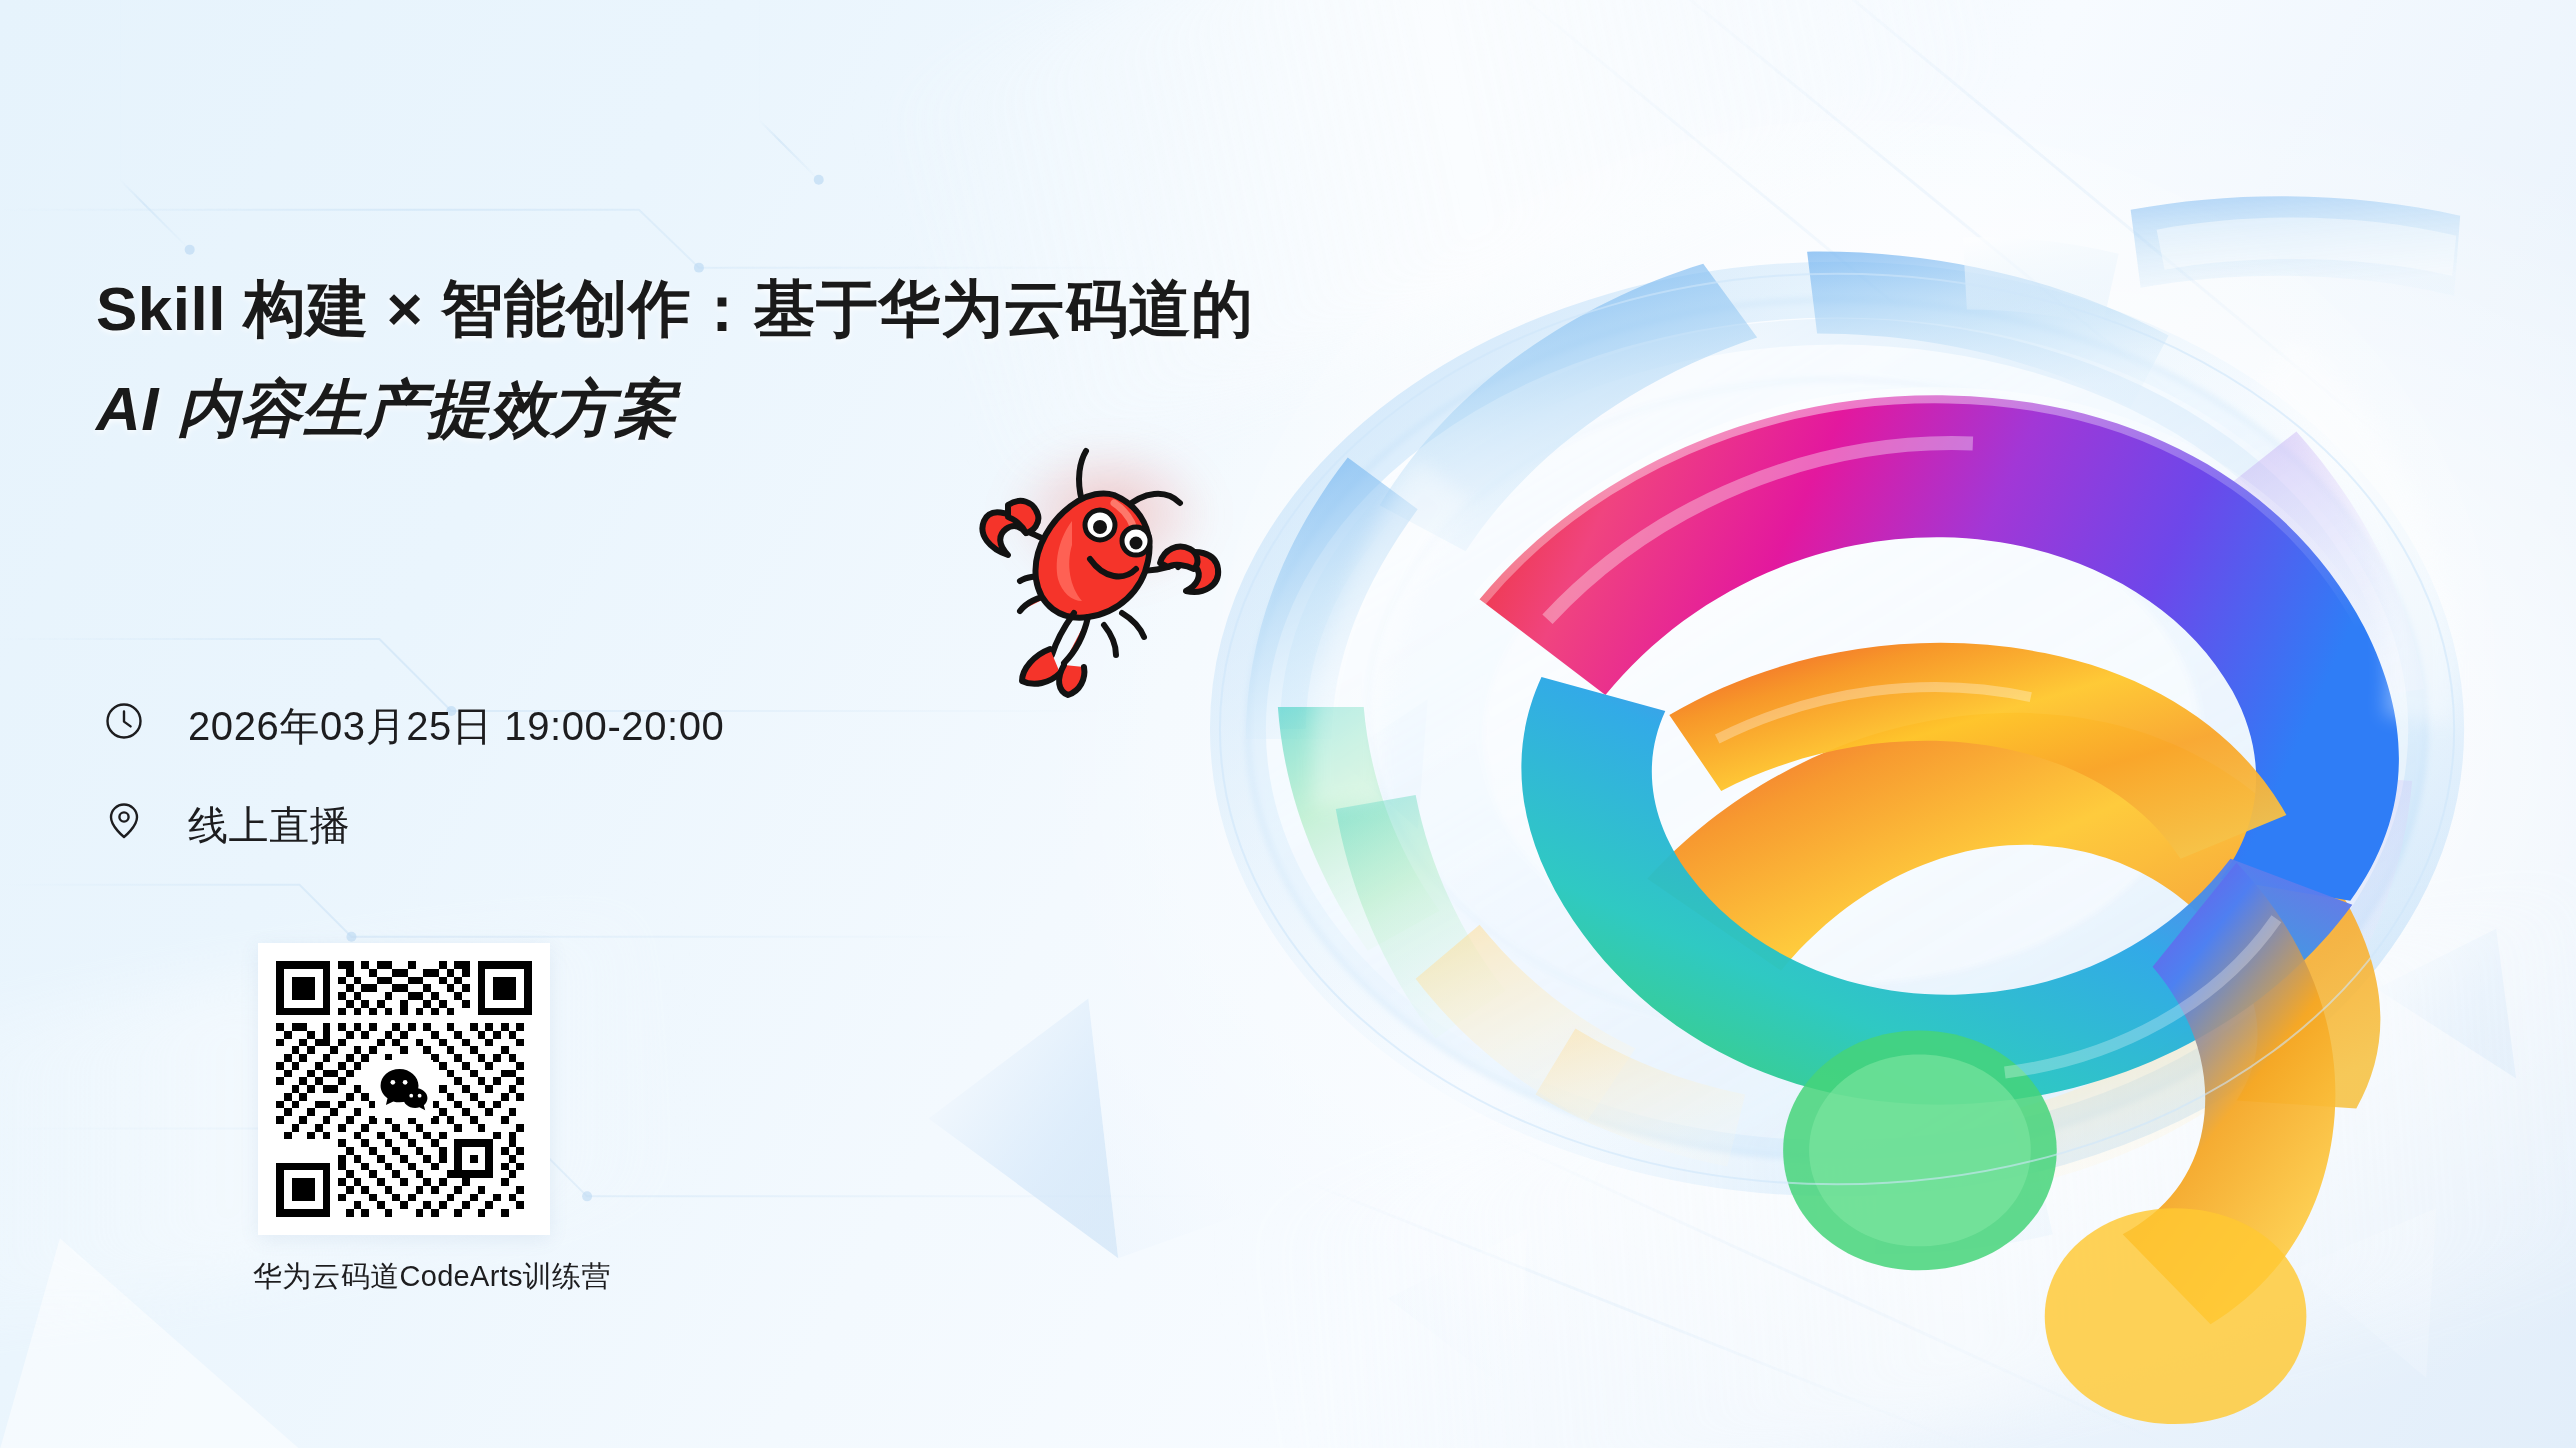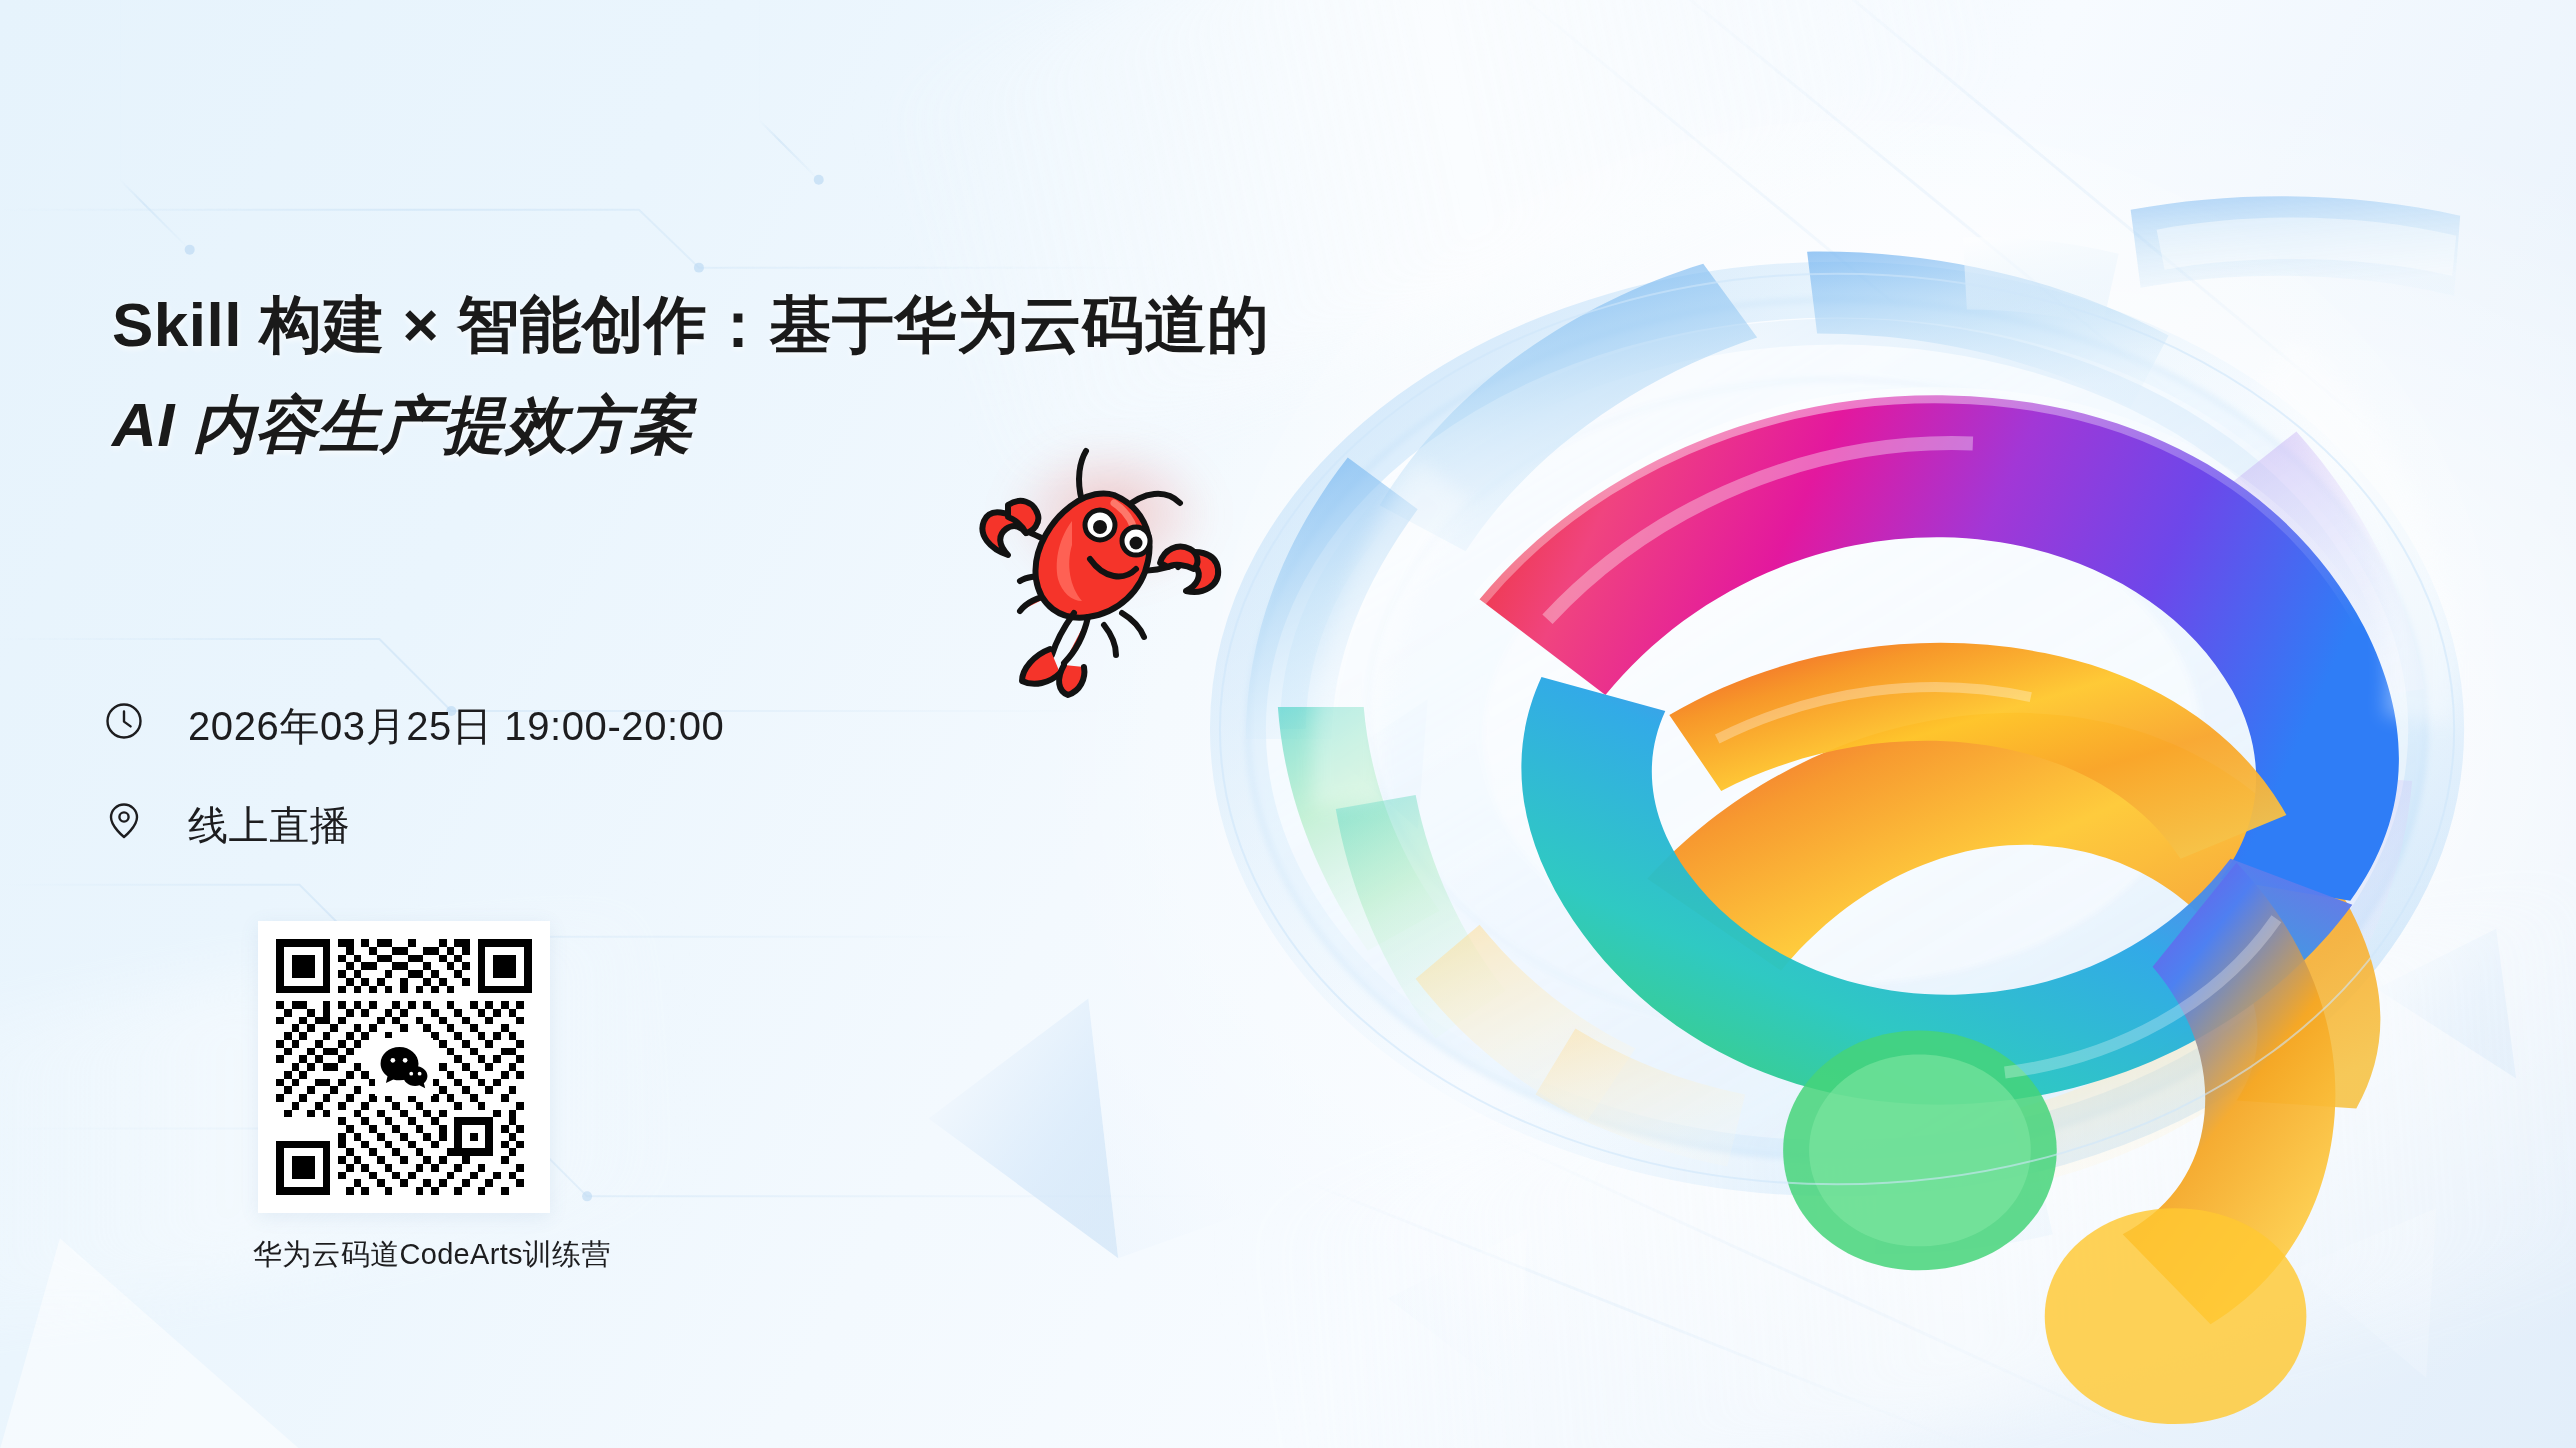--- a/index.html
+++ b/index.html
@@ -35,29 +35,28 @@
   
   .content {
     position:absolute;
     left:96px; top:0;
     width:1178px; height:100%;
     z-index:20;
   }
 
   .title {
     position:absolute;
-    left:0; top:278px;
+    left:0; top:262px;
     width:1118px;
     font-size:62px;
     font-weight:bold;
     line-height:1.52;
     letter-spacing:0.5px;
     color:#1a1a1a;
     text-shadow:0 2px 6px rgba(255,255,255,0.85);
-    margin-left:16px;
   }
   .title .ln { display:block; white-space:nowrap; }
   .title .ln2 { margin-top:6px;font-style:italic; }
 
   .meta { position:absolute; left:6px; top:699px; }
 
   .meta-row {
     display:flex;
     gap:42px;
     margin-bottom:44px;
@@ -70,21 +69,21 @@
   .meta-icon svg { display:block; }
   .meta-text {
     font-size:40px;
     color:#1d1d1f;
     letter-spacing:0.6px;
     white-space:nowrap;
     font-weight:400;
   }
 
   
-  .qr-block { position:absolute; left:142px; top:921px;padding-left:20px; }
+  .qr-block { position:absolute; left:142px; top:943px;padding-left:20px; }
   .qr-card {
     width:292px; height:292px;
     background:#ffffff;
     padding:18px;
     box-shadow:0 4px 18px rgba(80,120,170,0.10);
   }
   .qr-canvas { position:relative; width:256px; height:256px; }
   .qr-canvas svg { display:block; width:256px; height:256px; }
   .qr-logo {
     position:absolute;

